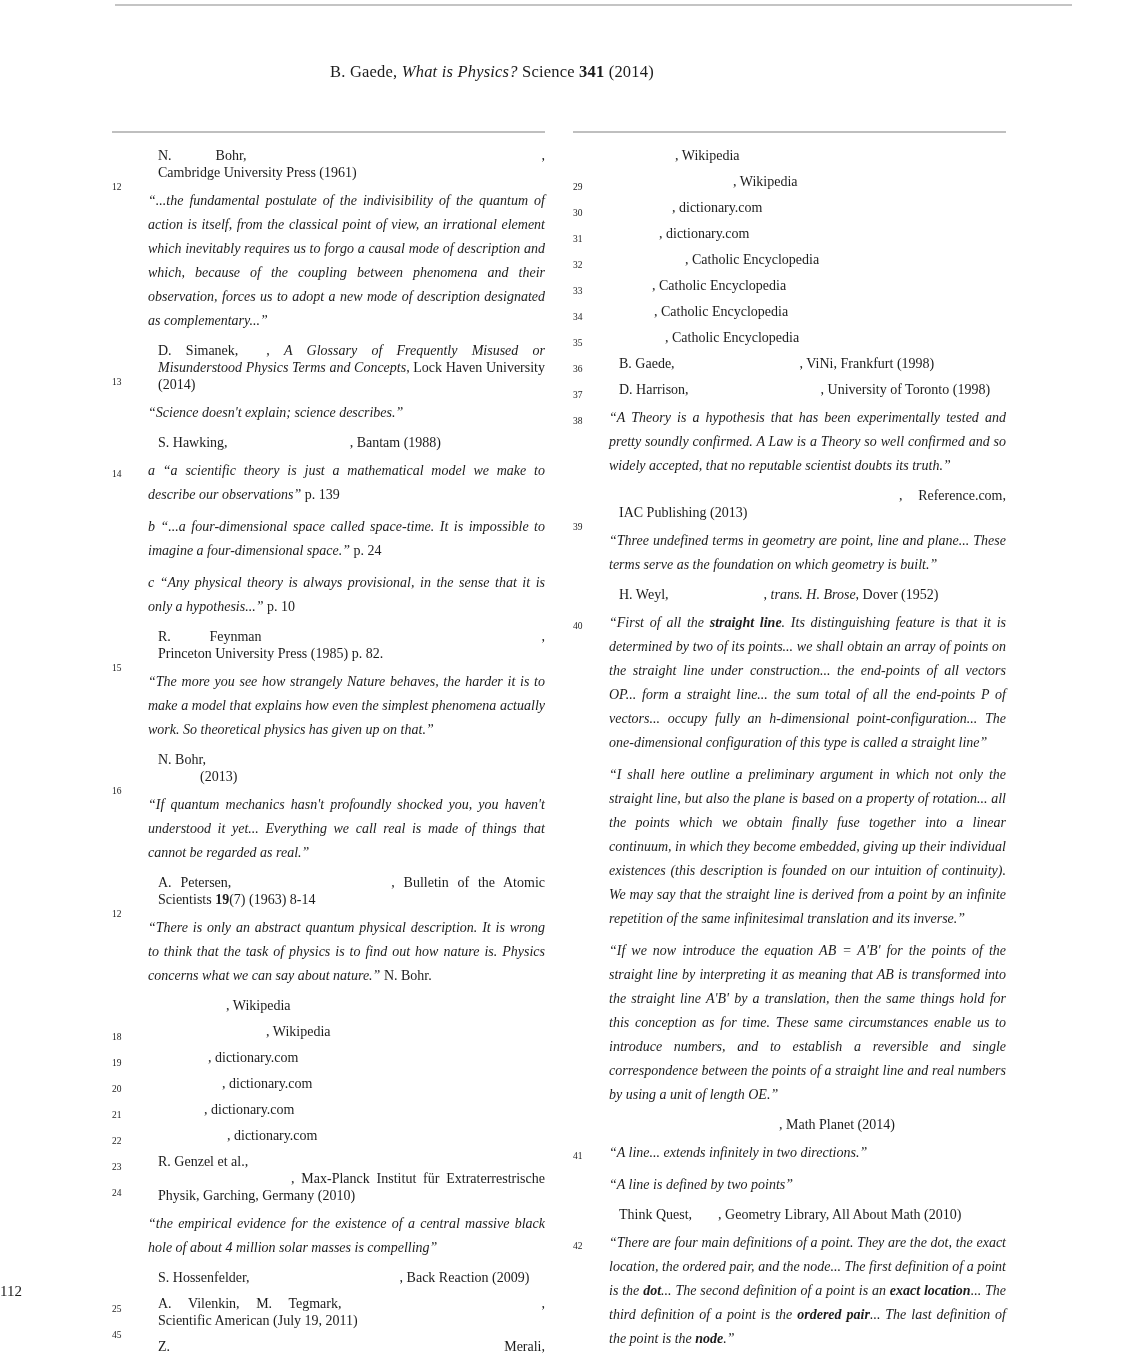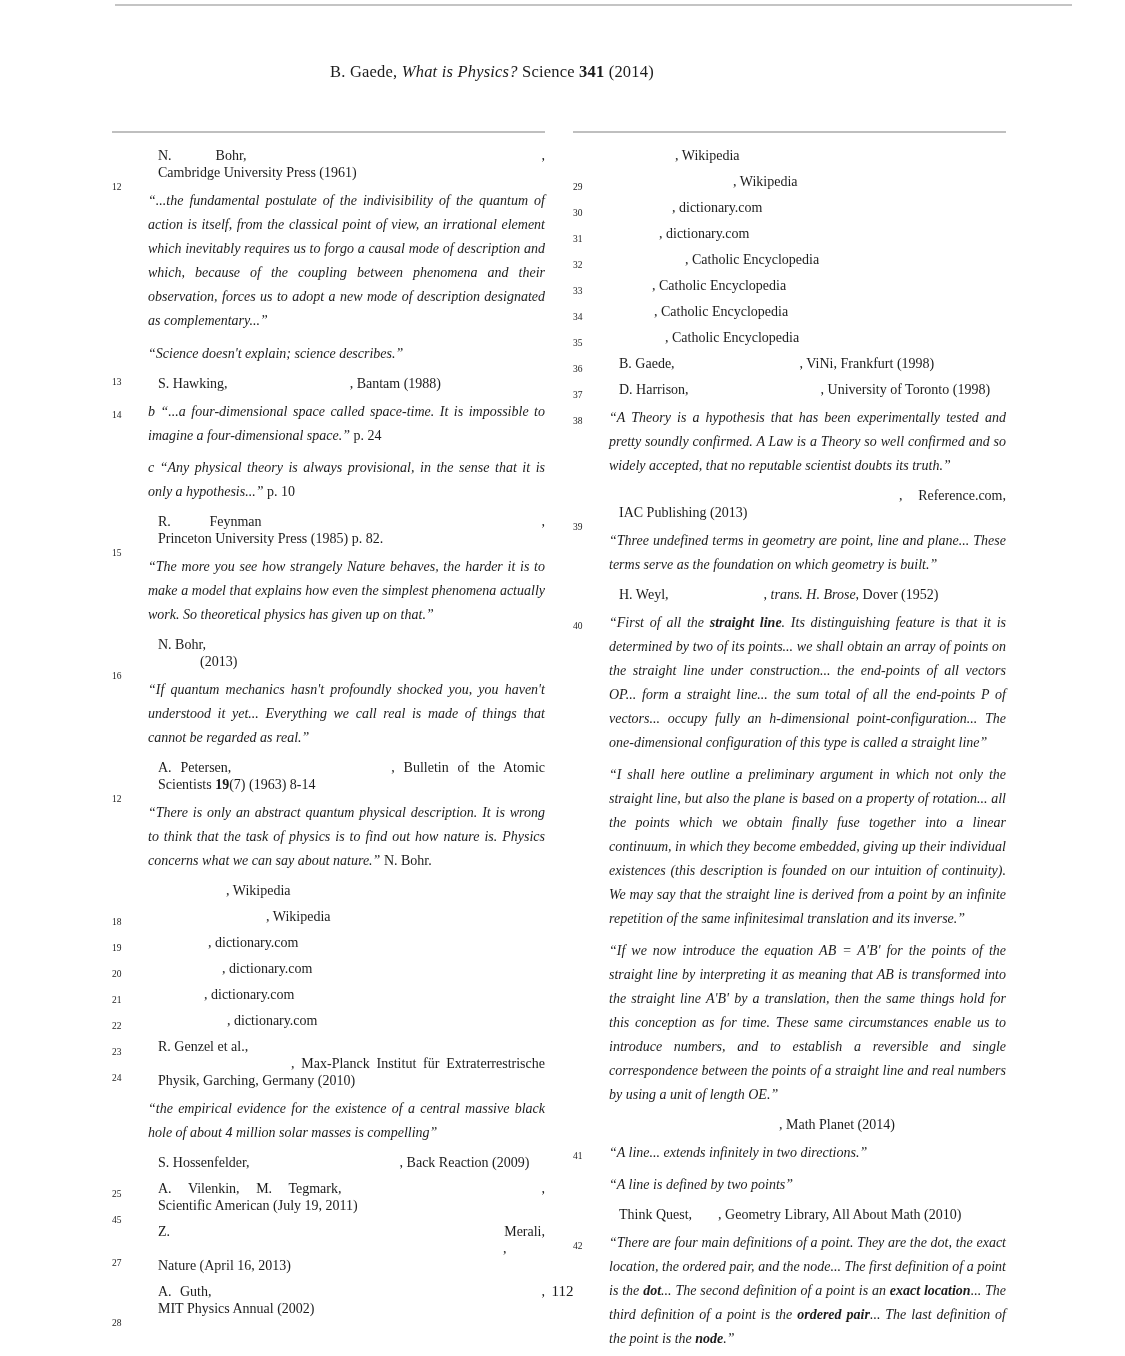--- a/index.html
+++ b/index.html
@@ -15,44 +15,46 @@
   .col-right{left:573px;}
   .col-rule{height:2px;background:#bfbfbf;margin-bottom:14px;}
   .ref{position:relative;padding-left:18px;margin-bottom:9px;}
   .num{position:absolute;left:0;top:-1px;font-size:9.5px;color:#1c1c1c;margin-top:36px;}
   .cite{line-height:17px;text-align:justify;margin-left:28px;}
   .quote{margin-left:18px;margin-top:8px;font-style:italic;line-height:24px;text-align:justify;}
   .gap{display:inline-block;height:1px;vertical-align:baseline;}
   .it{font-style:italic;}
   .bd{font-weight:bold;}
   .rm{font-style:normal;}
-  .pagenum{position:absolute;top:1283px;left:0;width:1125px;text-align:center;font-size:15px;}
+  .pagenum{position:absolute;top:1283px;left:0;width:1125px;text-align:left;font-size:15px;}
 </style>
 </head>
 <body>
 
 <div class="top-rule"></div>
 
 <div class="header"><span>B. Gaede, </span><span class="it">What is Physics? </span><span>Science </span><span class="bd">341</span><span> (2014)</span></div>
 
 <div class="col col-left">
   <div class="col-rule"></div>
   <div id="refs-left">
       <div class="ref">
         <span class="num">12</span>
         <div class="cite"><span>N. Bohr,</span><span class="gap" style="width: 295px;"></span><span>, Cambridge University Press (1961)</span></div>
         <div class="quote"><span>“...the fundamental postulate of the indivisibility of the quantum of action is itself, from the classical point of view, an irrational element which inevitably requires us to forgo a causal mode of description and which, because of the coupling between phenomena and their observation, forces us to adopt a new mode of description designated as complementary...”</span></div>
       </div>
       <div class="ref">
         <span class="num">13</span>
+        <div class="cite"><span>D. Simanek,</span><span class="gap" style="width: 28px;"></span><span>, </span><span class="it">A Glossary of Frequently Misused or Misunderstood Physics Terms and Concepts</span><span>, Lock Haven University (2014)</span></div>
         <div class="quote"><span>“Science doesn't explain; science describes.”</span></div>
       </div>
       <div class="ref">
         <span class="num">14</span>
         <div class="cite"><span>S. Hawking,</span><span class="gap" style="width: 122px;"></span><span>, Bantam (1988)</span></div>
+        <div class="quote"><span>a “a scientific theory is just a mathematical model we make to describe our observations” </span><span class="rm">p. 139</span></div>
         <div class="quote"><span>b “...a four-dimensional space called space-time. It is impossible to imagine a four-dimensional space.” </span><span class="rm">p. 24</span></div>
         <div class="quote"><span>c “Any physical theory is always provisional, in the sense that it is only a hypothesis...” </span><span class="rm">p. 10</span></div>
       </div>
       <div class="ref">
         <span class="num">15</span>
         <div class="cite"><span>R. Feynman</span><span class="gap" style="width: 280px;"></span><span>, Princeton University Press (1985) p. 82.</span></div>
         <div class="quote"><span>“The more you see how strangely Nature behaves, the harder it is to make a model that explains how even the simplest phenomena actually work. So theoretical physics has given up on that.”</span></div>
       </div>
       <div class="ref">
         <span class="num">16</span>

